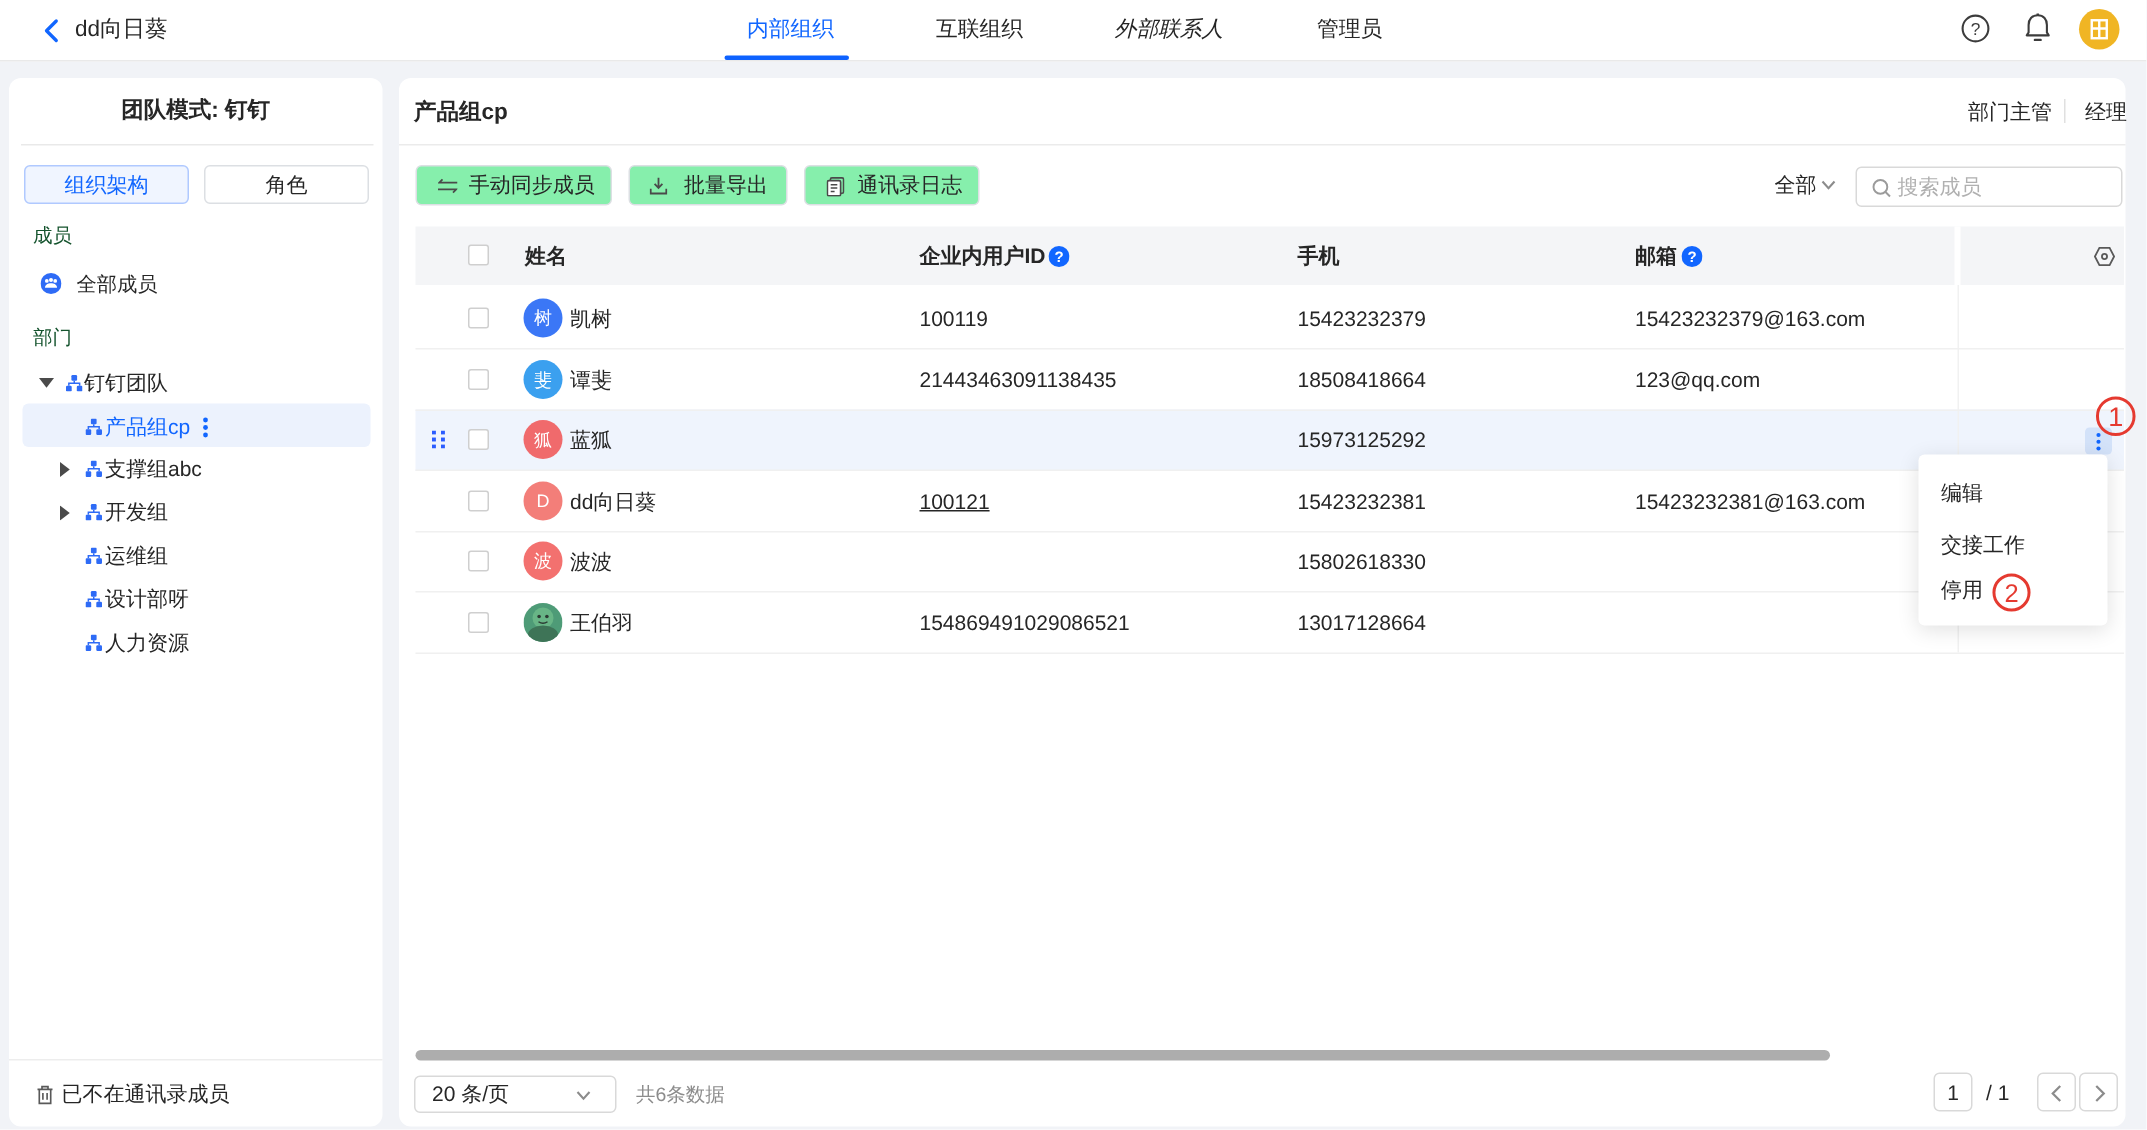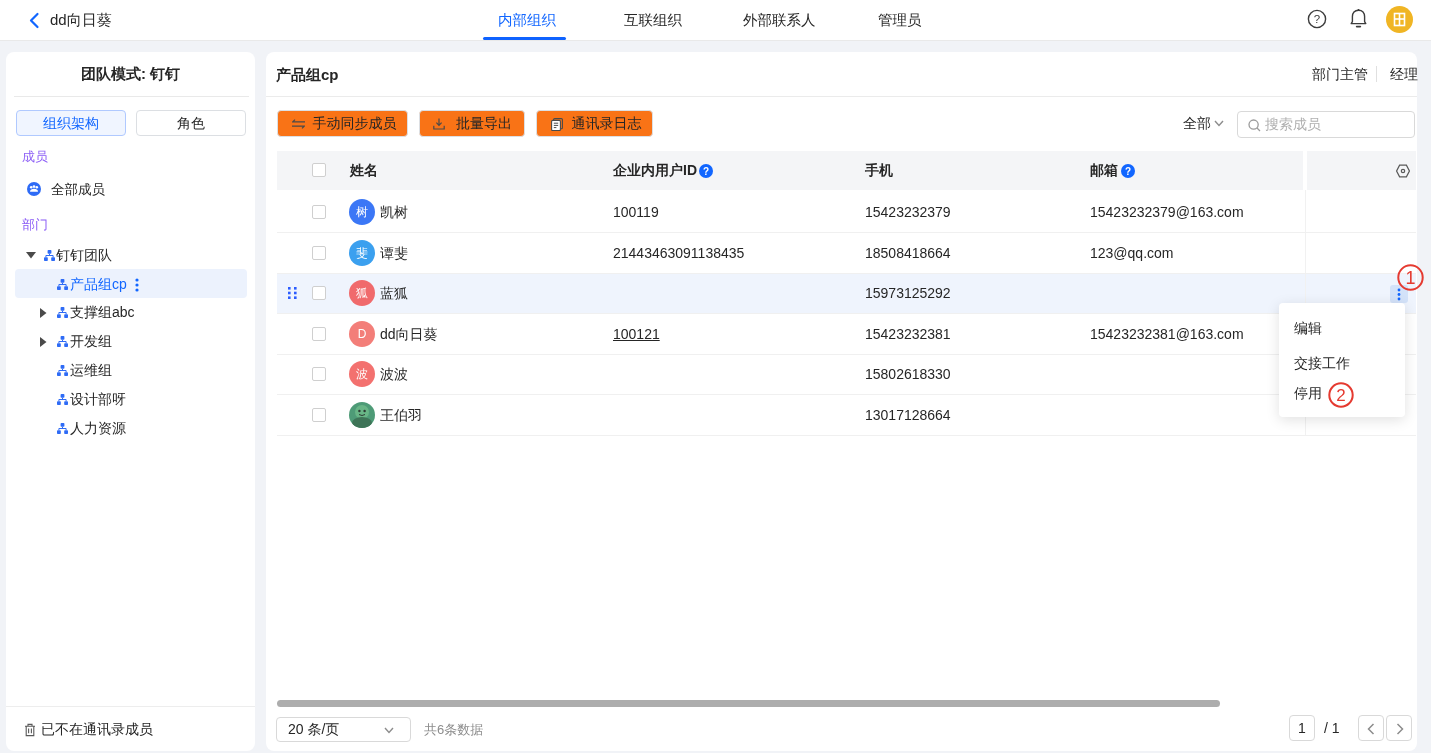--- a/index.html
+++ b/index.html
@@ -8,43 +8,43 @@
   .abs { position:absolute; }
   
   #topbar { position:absolute; left:0; top:0; width:1431px; height:41px; background:#fff; border-bottom:1px solid #e9e9e9; z-index:5; }
   .tab { position:absolute; top:0; height:40px; line-height:40px; font-size:14.5px; color:#262626; text-align:center; white-space:nowrap; }
   .tab.active { color:#1166ff; }
   #tab-underline { position:absolute; left:483px; top:37px; width:83px; height:3px; background:#0e62ff; border-radius:2px; }
   
   #sidebar { position:absolute; left:6px; top:52px; width:249px; height:699px; background:#fff; border-radius:8px; z-index:1; }
   #main { position:absolute; left:266px; top:52px; width:1151px; height:699px; background:#fff; border-radius:8px; z-index:1; }
   .treerow { position:absolute; left:0; width:249px; height:28px; line-height:28px; font-size:14px; color:#262626; }
-  .seclabel { position:absolute; left:16px; font-size:13px; color:#8b5cf6;font-family:Liberation Serif, serif; }
+  .seclabel { position:absolute; left:16px; font-size:13px; color:#14532d;font-family:Liberation Serif, serif; }
   
   .orgicon { display:inline-block; width:11px; height:11px; vertical-align:-1px; }
   
   .hcell { position:absolute; font-size:14px; font-weight:bold; color:#262626; line-height:39px; }
   .cell { position:absolute; font-size:14px; color:#262626; line-height:40.5px; white-space:nowrap; }
   .rowline { position:absolute; left:277px; width:1139px; height:1px; background:#f0f0f0; }
   .avatar { position:absolute; width:26px; height:26px; border-radius:50%; color:#fff; font-size:12px; text-align:center; line-height:26px; }
   .cb { position:absolute; left:46px; width:14px; height:14px; border:1px solid #cfcfcf; border-radius:2px; background:#fff; }
-  .btn { position:absolute; top:58px; height:27px; border:1px solid #dcdfe3; border-radius:4px; background:#f97316; font-size:14px; color:#262626; line-height:25px; text-align:center; }
+  .btn { position:absolute; top:58px; height:27px; border:1px solid #dcdfe3; border-radius:4px; background:#86efac; font-size:14px; color:#262626; line-height:25px; text-align:center; }
 </style>
 </head>
 <body>
 
 <div id="topbar">
   <svg class="abs" style="left:28px;top:12px" width="12" height="17" viewBox="0 0 12 17">
     <polyline points="9.5,2 3,8.5 9.5,15" fill="none" stroke="#1166ff" stroke-width="2.2" stroke-linecap="round" stroke-linejoin="round"></polyline>
   </svg>
   <div class="abs" style="left:50px;top:0;height:40px;line-height:40px;font-size:15px;">dd向日葵</div>
 
   <div class="tab active" style="left:498px;width:57px;">内部组织</div>
   <div class="tab" style="left:624px;width:57px;">互联组织</div>
-  <div class="tab" style="left:743px;width:71px;">外部联系人</div>
+  <div class="tab" style="left:743px;width:71px;font-style:italic;">外部联系人</div>
   <div class="tab" style="left:878px;width:43px;">管理员</div>
   <div id="tab-underline"></div>
 
   <svg class="abs" style="left:1307px;top:9px" width="20" height="20" viewBox="0 0 20 20">
     <circle cx="10" cy="10" r="8.6" fill="none" stroke="#3c3c3c" stroke-width="1.4"></circle>
     <text x="10" y="14.2" font-size="11.5" text-anchor="middle" fill="#3c3c3c" font-family="Liberation Sans">?</text>
   </svg>
   <svg class="abs" style="left:1349px;top:8px" width="19" height="22" viewBox="0 0 19 22">
     <path d="M9.5 2.2 C5.6 2.2 3.4 5 3.4 8.6 L3.4 13.6 L2.2 15.6 L16.8 15.6 L15.6 13.6 L15.6 8.6 C15.6 5 13.4 2.2 9.5 2.2 Z" fill="none" stroke="#3c3c3c" stroke-width="1.4" stroke-linejoin="round"></path>
     <line x1="9.5" y1="1" x2="9.5" y2="2.2" stroke="#3c3c3c" stroke-width="1.6"></line>
@@ -279,20 +279,21 @@
     <g clip-path="url(#avc)">
       <rect width="26" height="26" fill="#4e9b77"></rect>
       <circle cx="13" cy="10" r="7" fill="#68b586"></circle>
       <circle cx="10.4" cy="9" r="1.2" fill="#2c3a33"></circle>
       <circle cx="15.6" cy="9" r="1.2" fill="#2c3a33"></circle>
       <path d="M10 12.5 Q13 14.5 16 12.5" stroke="#2c3a33" stroke-width="1" fill="none"></path>
       <ellipse cx="13" cy="21" rx="10" ry="6" fill="#3e7457"></ellipse>
     </g>
   </svg>
   <div class="cell" style="left:114px;top:342.5px;">王伯羽</div>
+  <div class="cell" style="left:347px;top:342.5px;">154869491029086521</div>
   <div class="cell" style="left:599px;top:342.5px;">13017128664</div>
   <svg class="abs" style="left:22px;top:235px" width="10" height="12" viewBox="0 0 10 12">
     <g fill="#2b5cff">
       <rect x="0" y="0" width="2.6" height="2.6"></rect>
         <rect x="6" y="0" width="2.6" height="2.6"></rect>
       <rect x="0" y="4.7" width="2.6" height="2.6"></rect>
         <rect x="6" y="4.7" width="2.6" height="2.6"></rect>
       <rect x="0" y="9.4" width="2.6" height="2.6"></rect>
         <rect x="6" y="9.4" width="2.6" height="2.6"></rect>
     </g>

